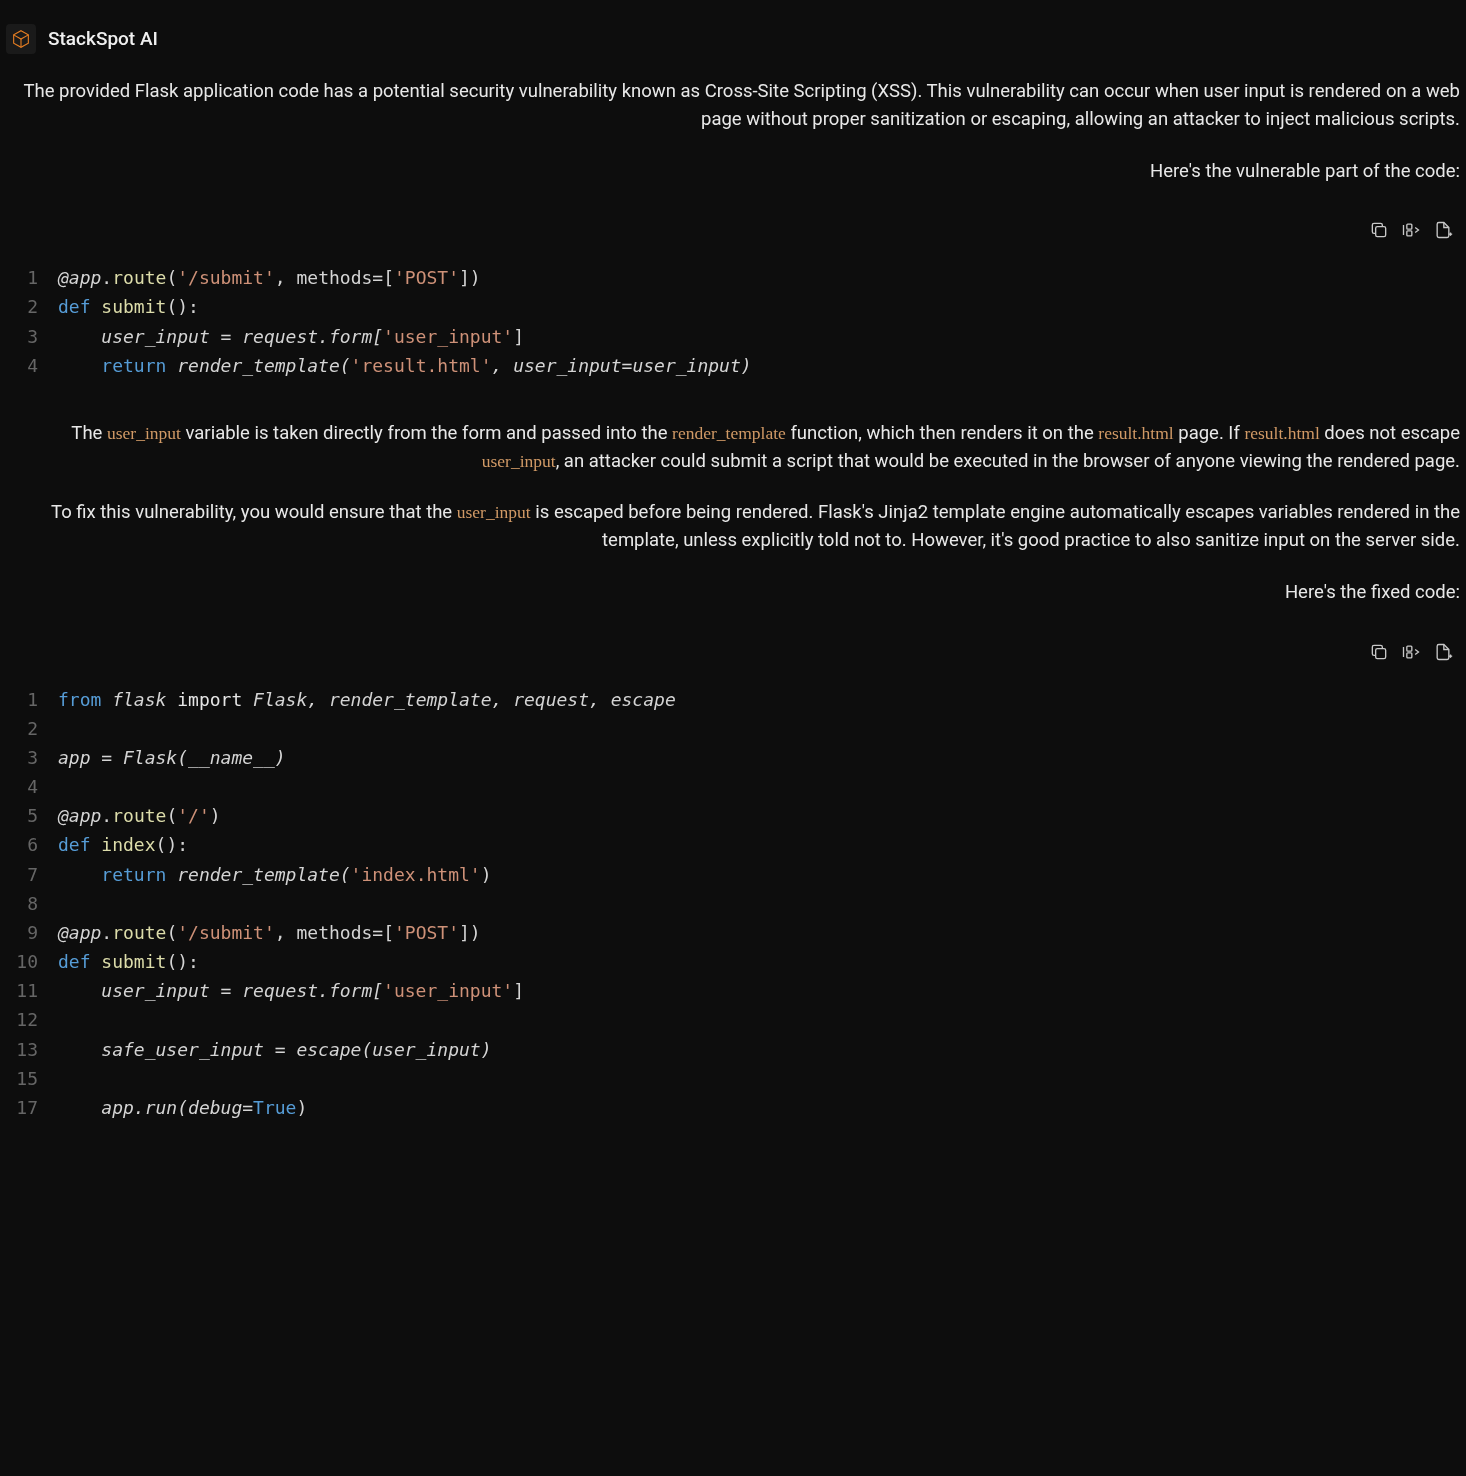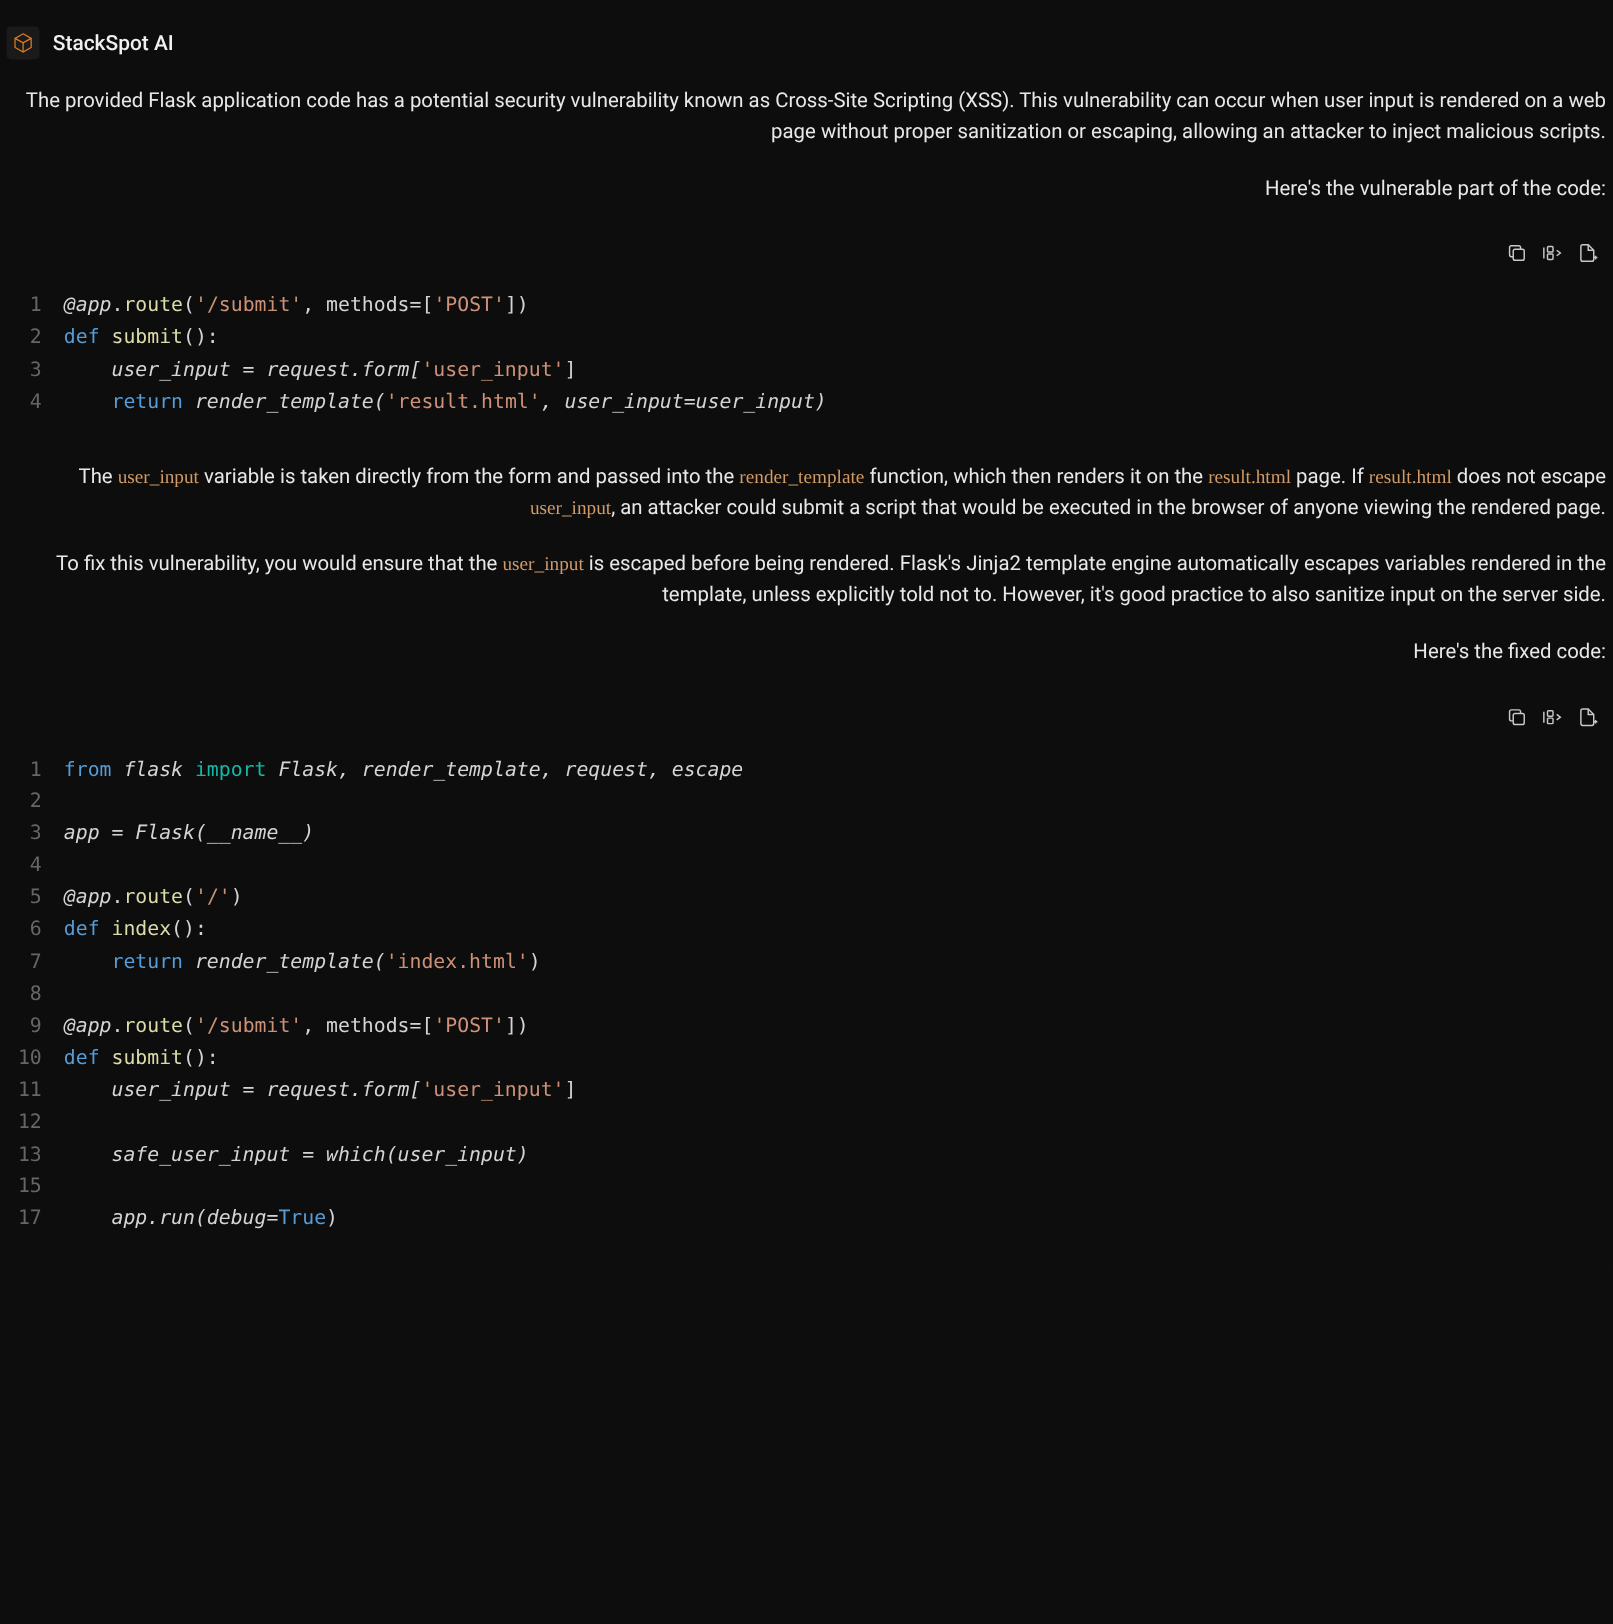--- a/index.html
+++ b/index.html
@@ -70,21 +70,21 @@
   flex-shrink: 0;
 }
 .line-content { white-space: pre; }
 .tok-kw { color: #569cd6; }
 .tok-fn { color: #dcdcaa; }
 .tok-str { color: #ce9178; }
 .tok-punc { color: #d4d4d4; }
 .tok-id { color: #d4d4d4; font-style: italic; }
 .tok-com { color: #6a9955; }
 .tok-const { color: #569cd6; }
-.tok-import { color: #14b8a6; margin-top: 12px; }
+.tok-import { color: #e5e5e5; margin-top: 12px; }
 </style>
 </head>
 <body>
 
 <div class="header">
   <div class="logo">
     <svg viewBox="0 0 24 24">
         <g fill="none" stroke="#e67e22" stroke-width="1.2">
           <polygon points="12,3 20,7.5 20,16.5 12,21 4,16.5 4,7.5"></polygon>
           <polyline points="4,7.5 12,12 20,7.5"></polyline>
@@ -222,21 +222,21 @@
       <div class="code-line">
         <span class="line-num">11</span>
         <span class="line-content"><span class="tok-id">    user_input = request.form[</span><span class="tok-str">'user_input'</span><span class="tok-punc">]</span></span>
       </div>
       <div class="code-line">
         <span class="line-num">12</span>
         <span class="line-content"><span class="tok-id">    </span></span>
       </div>
       <div class="code-line">
         <span class="line-num">13</span>
-        <span class="line-content"><span class="tok-id">    safe_user_input = which(user_input)</span></span>
+        <span class="line-content"><span class="tok-id">    safe_user_input = escape(user_input)</span></span>
       </div>
       <div class="code-line">
         <span class="line-num">15</span>
         <span class="line-content"></span>
       </div>
       <div class="code-line">
         <span class="line-num">17</span>
         <span class="line-content"><span class="tok-id">    app.run(debug=</span><span class="tok-const">True</span><span class="tok-punc">)</span></span>
       </div>
     </div>

